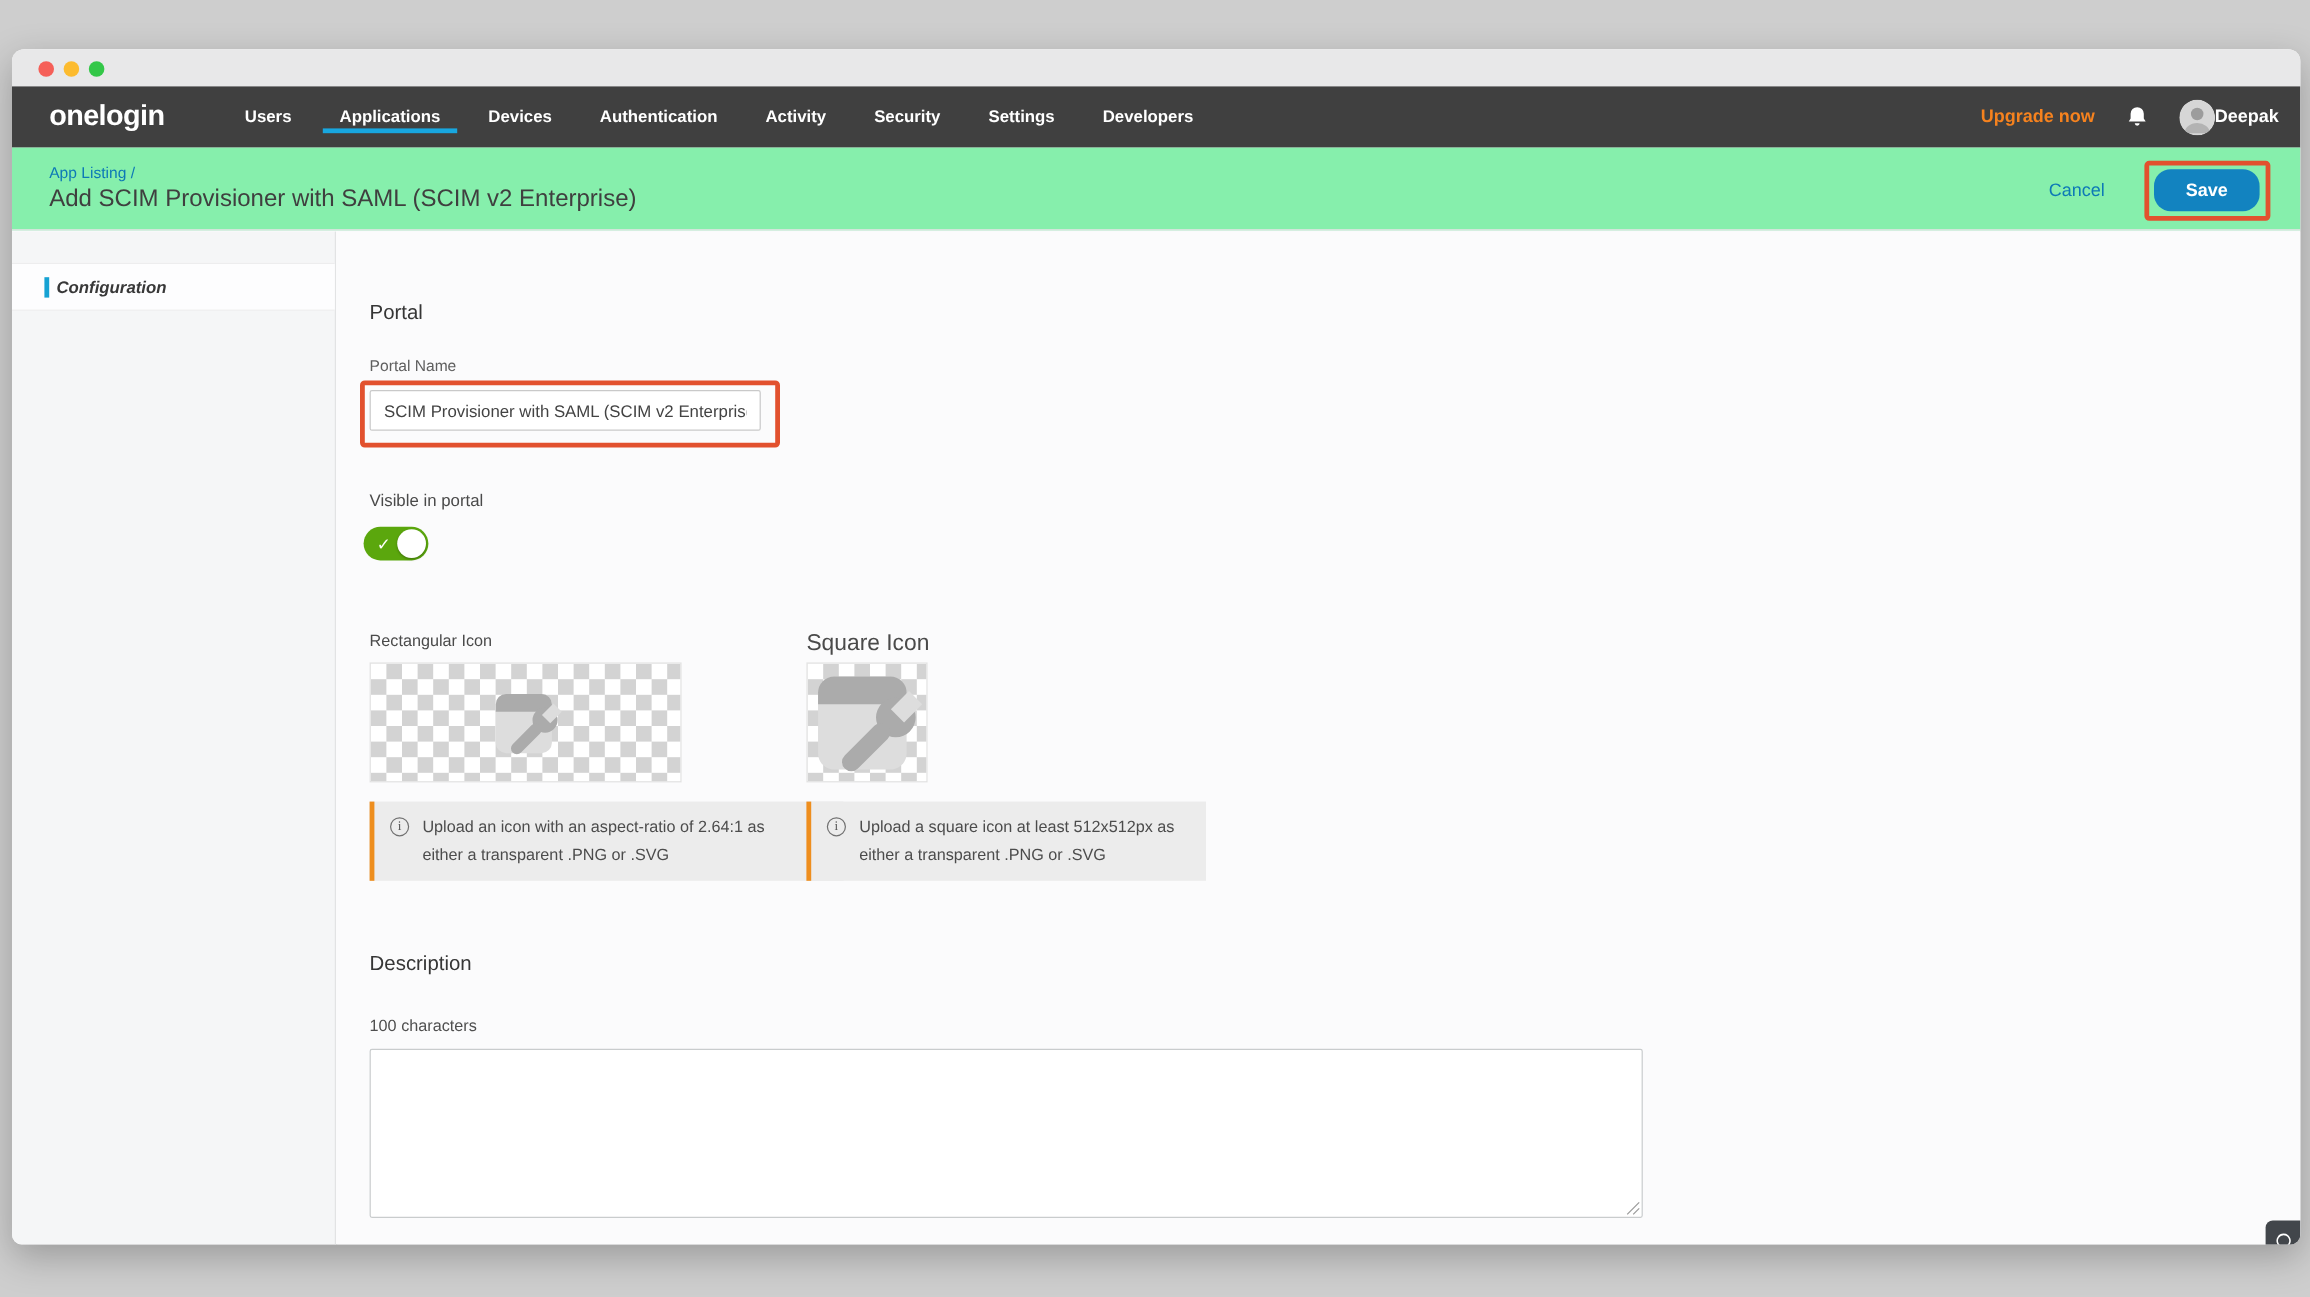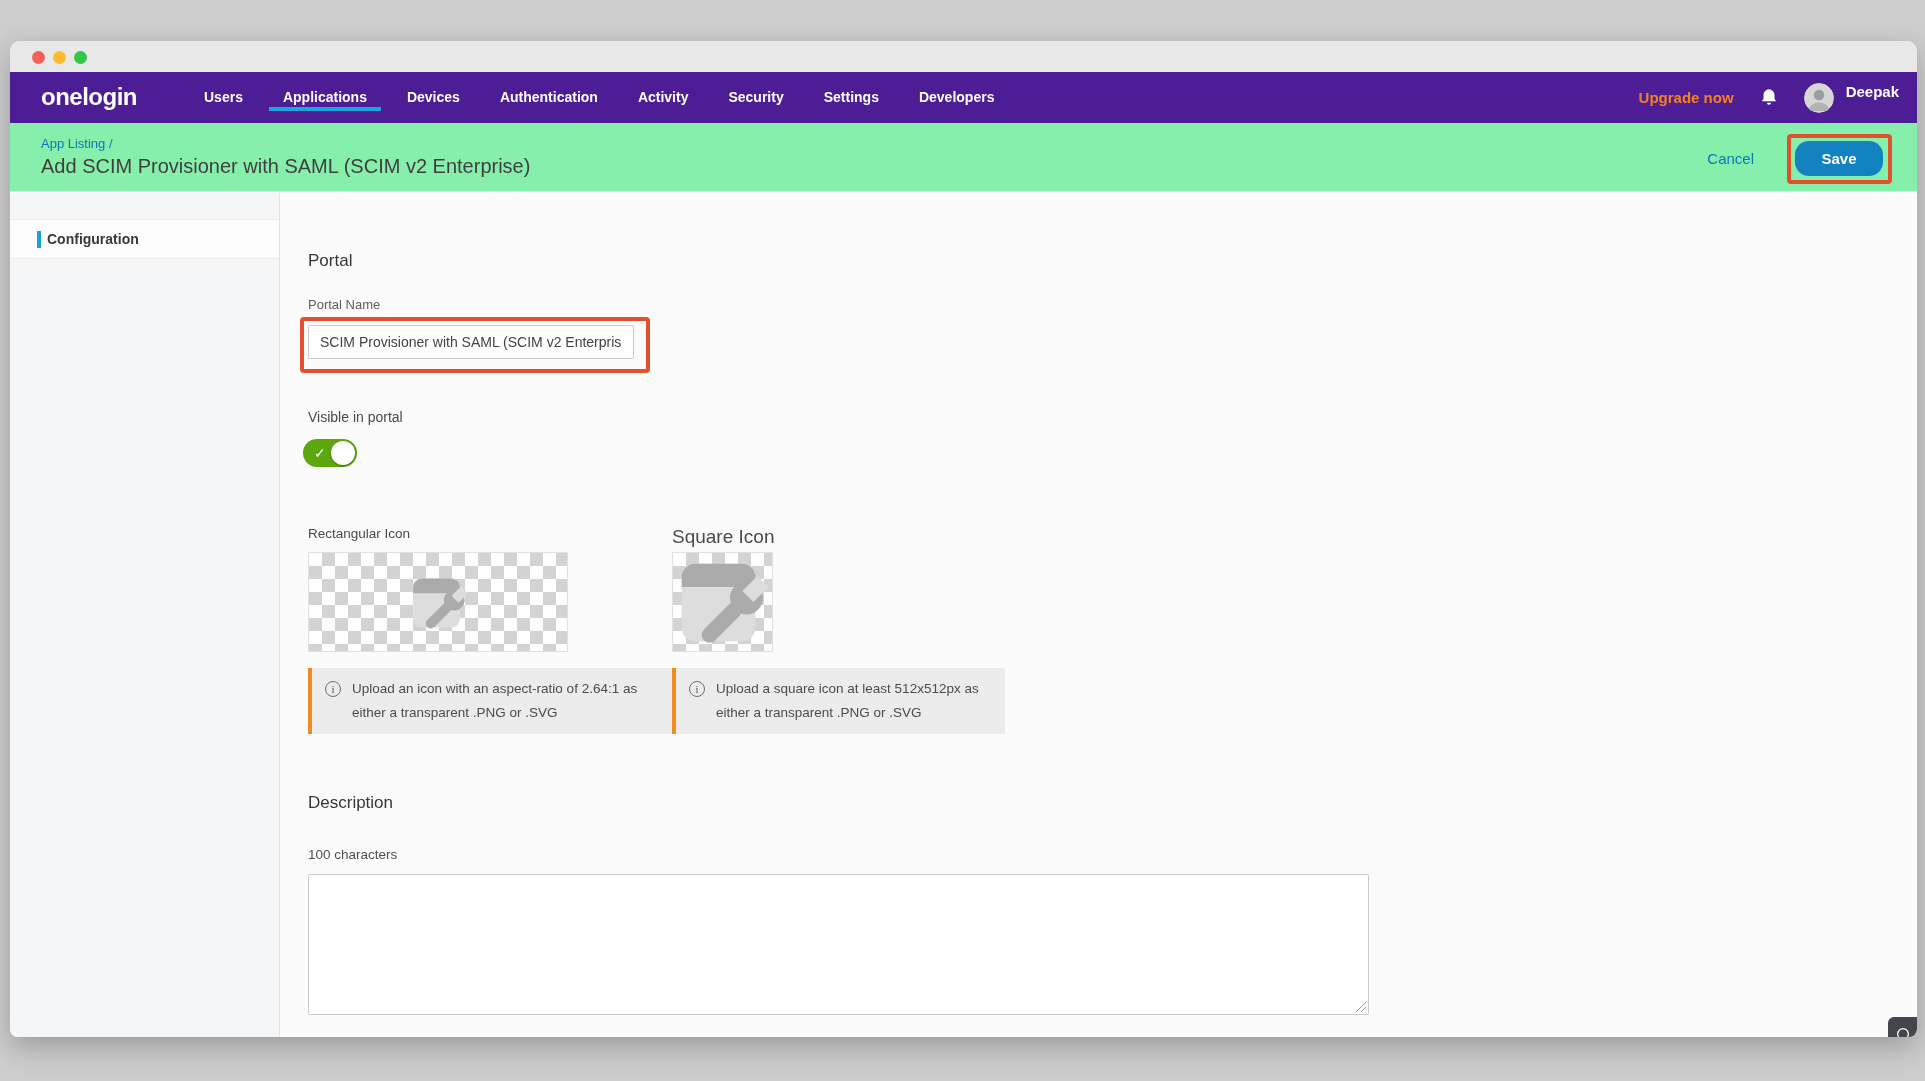--- a/index.html
+++ b/index.html
@@ -10,49 +10,49 @@
             border-radius:10px 10px 8px 8px; background:#fbfbfc; box-shadow:0 10px 30px rgba(0,0,0,.25); overflow:hidden; }
 
   
   .titlebar { position:absolute; left:0; top:0; width:100%; height:31px; background:#e8e8e9; }
   .tl { position:absolute; top:10px; width:13px; height:13px; border-radius:50%; }
   .tl.red { left:22px; background:#f55f58; }
   .tl.yellow { left:43px; background:#fcbb2f; }
   .tl.green { left:64px; background:#33c748; }
 
   
-  .navbar { position:absolute; left:0; top:31px; width:100%; height:51px; background:#4c1d95; color:#fff; }
+  .navbar { position:absolute; left:0; top:31px; width:100%; height:51px; background:#404040; color:#fff; }
   .logo { position:absolute; left:31px; top:11px; font-size:24px; font-weight:bold; letter-spacing:-0.5px; color:#fff; cursor:pointer; }
   .nav-items { position:absolute; left:174px; top:0; height:51px; display:flex; }
   .nav-item { position:relative; height:39px; line-height:51px; padding:0 20px; font-size:14px; font-weight:bold; color:#fff; cursor:pointer; white-space:nowrap; }
   .nav-item.active::after { content:""; position:absolute; left:6px; right:6px; bottom:0; height:4px; background:#18a7e0; }
   .nav-right { position:absolute; right:18px; top:0; height:51px; display:flex; align-items:center; gap:24px; }
   .upgrade { color:#f6821e; font-size:15px; font-weight:bold; cursor:pointer; }
   .bell { width:22px; height:22px; cursor:pointer; }
-  .userbox { display:flex; gap:12px; cursor:pointer; }
+  .userbox { display:flex; align-items:center; cursor:pointer; }
   .avatar { width:30px; height:30px; border-radius:50%; overflow:hidden; }
   .username { color:#fff; font-size:15px; font-weight:bold; }
 
   
   .pagehead { position:absolute; left:0; top:82px; width:100%; height:69px; background:#86efac; border-bottom:1px solid #e4e4e5; }
   .crumb { position:absolute; left:31px; top:13px; font-size:13px; color:#0d79b6; cursor:pointer; }
   .pagetitle { position:absolute; left:31px; top:32px; font-size:20px; color:#3f3f3f; }
   .cancel { position:absolute; right:163px; top:27px; font-size:15px; color:#0d79b6; cursor:pointer; }
   .savebtn { position:absolute; right:34px; top:18px; width:88px; height:35px; background:#1283c0; color:#fff;
              font-size:15px; font-weight:bold; border:none; border-radius:14px; cursor:pointer; }
 
   
   .annot { position:absolute; border:4px solid #e2512e; border-radius:4px; pointer-events:none; }
 
   
   .sidebar { position:absolute; left:0; top:152px; width:270px; bottom:0; background:#f5f6f7; border-right:1px solid #e2e3e4; }
   .side-item { position:relative; margin-top:26px; height:40px; background:#fdfdfe; border-top:1px solid #ededee; border-bottom:1px solid #ededee;
                display:flex; align-items:center; cursor:pointer; }
   .side-accent { position:absolute; left:27px; top:11px; width:4px; height:17px; background:#16a2d3; }
-  .side-label { margin-left:37px; font-size:14px; font-weight:bold; color:#383838; }
+  .side-label { margin-left:37px; font-size:14px; font-weight:bold; color:#383838;font-style:italic; }
 
   .content { position:absolute; left:271px; top:152px; right:0; bottom:0; background:#fbfbfc; }
 
   .h-section { position:absolute; font-size:17px; font-weight:normal; color:#363636; }
   .lbl { position:absolute; font-size:13px; color:#5f5f5f; }
 
   .name-input { position:absolute; left:27px; top:132px; width:326px; height:34px; border:1px solid #c9c9c9; border-radius:2px;
                 background:#fff; padding:0 11px; font-size:14px; color:#434343; font-family:inherit; white-space:nowrap; overflow:hidden; }
 
   .toggle { position:absolute; left:22px; top:246px; width:54px; height:28px; background:#5ba70d; border-radius:14px; cursor:pointer; }

